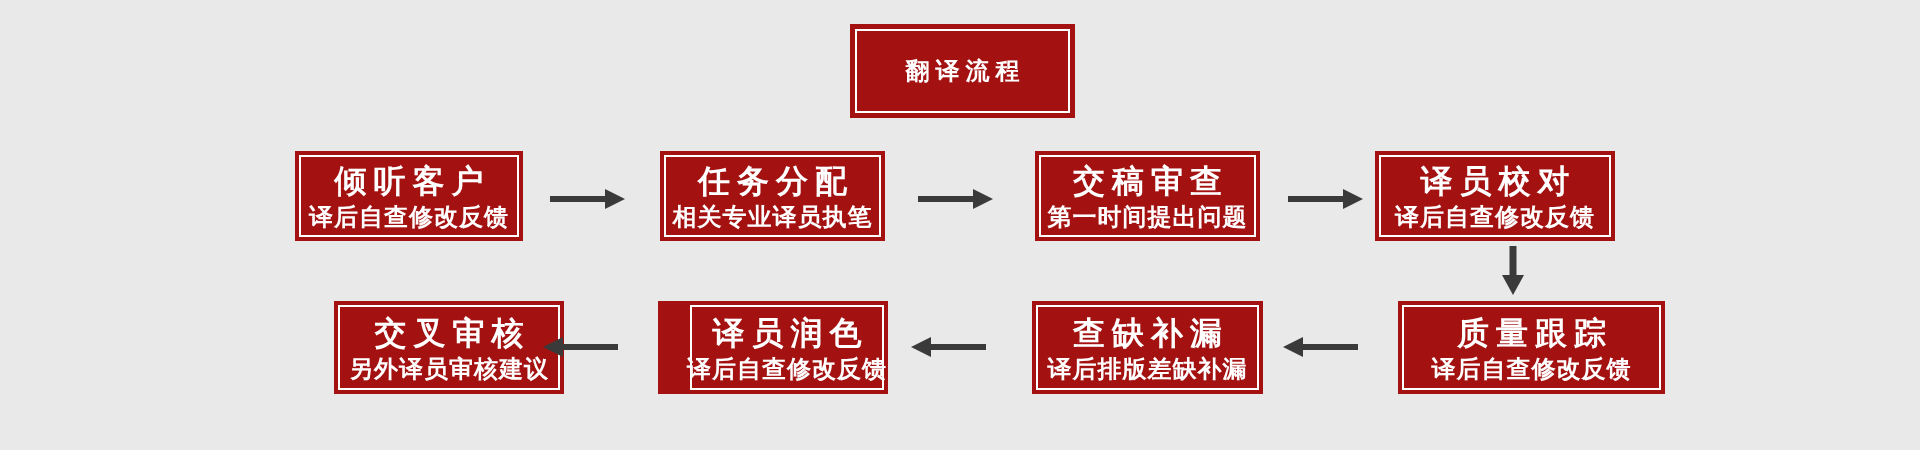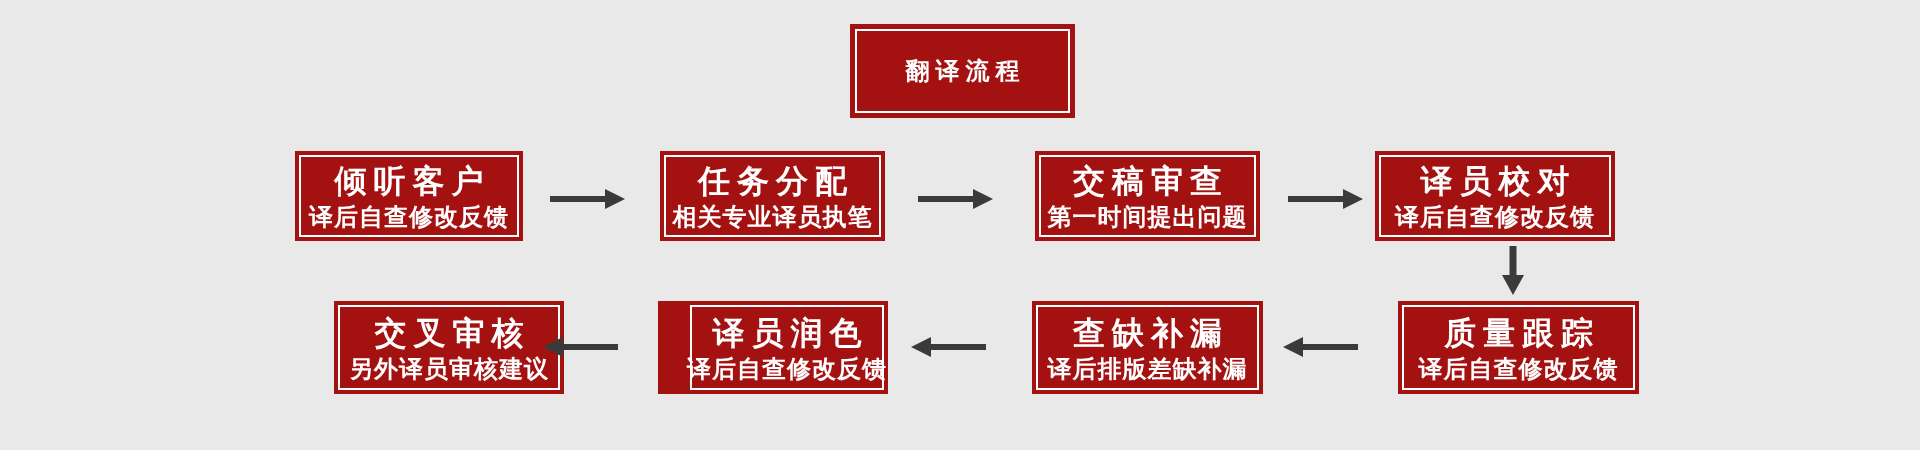--- a/index.html
+++ b/index.html
@@ -84,21 +84,21 @@
   .n-r1 { top: 151px; height: 90px; }
   .n1 { left: 295px; width: 228px; }
   .n2 { left: 660px; width: 225px; text-align: right; }
   .n3 { left: 1035px; width: 225px; font-family: Liberation Serif, serif; }
   .n4 { left: 1375px; width: 240px; }
   
   .n-r2 { top: 301px; height: 93px; }
   .n5 { left: 293px; width: 230px; margin-left: 41px; }
   .n6 { left: 658px; width: 230px; padding-left: 32px; }
   .n7 { left: 1032px; width: 231px; text-align: center; }
-  .n8 { left: 1398px; width: 241px; }
+  .n8 { left: 1398px; width: 267px; }
 </style>
 </head>
 <body>
 
 <div class="canvas">
 
   <div class="title-box">
     <div class="title-inner">
       <span class="title-label">翻译流程</span>
     </div>

